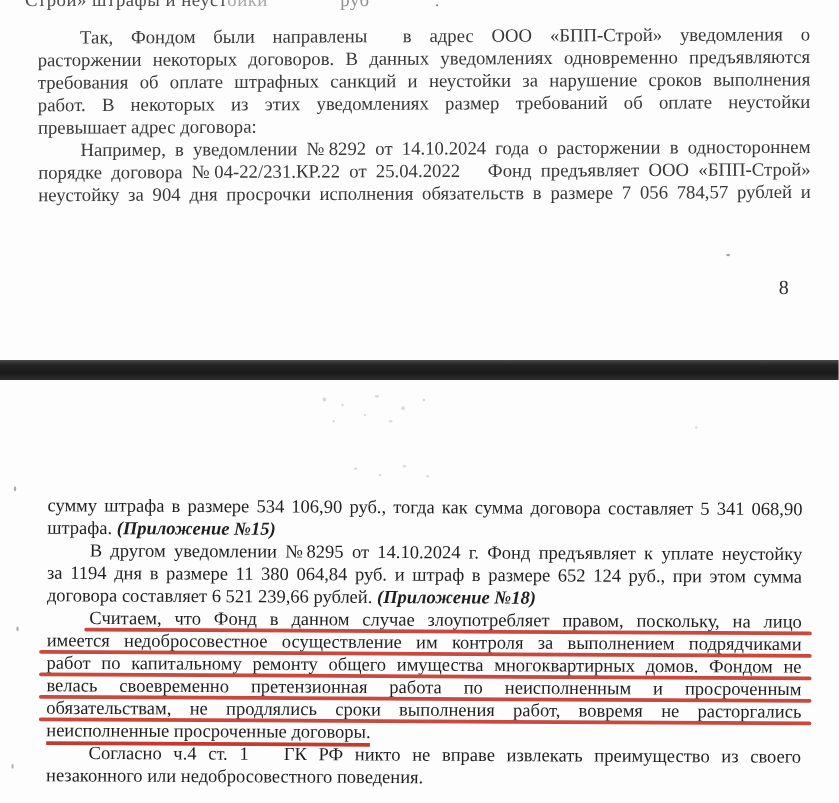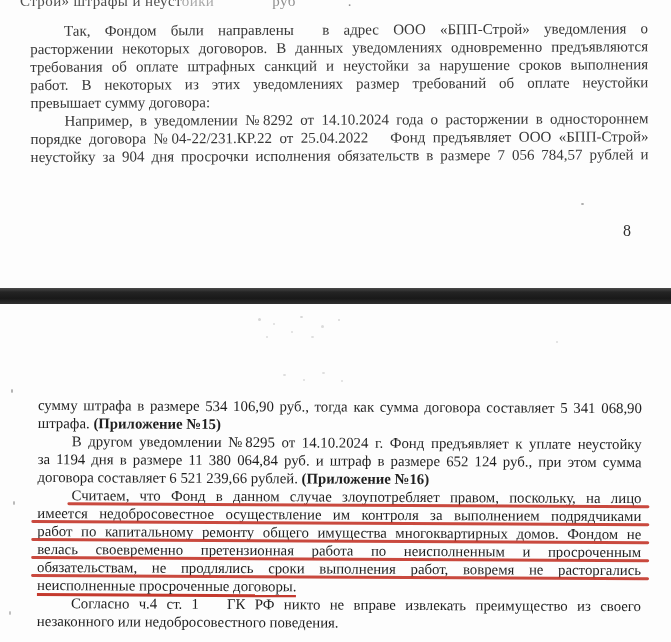--- a/index.html
+++ b/index.html
@@ -27,21 +27,21 @@
   .j{text-align:justify;text-align-last:justify;}
   .in{text-indent:34px;}
   .last{text-align:left;text-align-last:left;}
   .red{position:relative;}
   .red::after{
     content:"";position:absolute;left:-6px;right:-8px;bottom:-1px;height:3px;
     background:#c43a2e;border-radius:2px;opacity:.92;
   }
   .red.in::after{left:30px;}
   .redu{border-bottom:3px solid #c43a2e;padding-bottom:0px;}
-  .bi{font-weight:bold;}
+  .bi{font-weight:bold;font-style:italic;}
   
   #topcut{
     position:absolute;left:20px;top:-8px;width:640px;
     font-size:15px;line-height:18px;white-space:nowrap;letter-spacing:.4px;
   }
   .c-dark{color:#4d4d4d;}
   .c-faded{color:#a8a8a8;}
   .c-faint{color:#8f8f8f;}
   .g1{margin-left:58px;}
   .g2{margin-left:52px;}
@@ -60,36 +60,36 @@
 
 <div id="topcut">
     <div class="line cut"><span class="c-dark">Строй» штрафы и неуст</span><span class="c-faded">ойки</span><span class="c-faint g1">руб</span><span class="c-faint g2">.</span></div>
   </div>
 
 <div class="page" id="page1">
     <div class="line j in"><span>Так, Фондом были направлены&nbsp; в адрес ООО «БПП-Строй» уведомления о</span></div>
     <div class="line j"><span>расторжении некоторых договоров. В данных уведомлениях одновременно предъявляются</span></div>
     <div class="line j"><span>требования об оплате штрафных санкций и неустойки за нарушение сроков выполнения</span></div>
     <div class="line j"><span>работ. В некоторых из этих уведомлениях размер требований об оплате неустойки</span></div>
-    <div class="line last"><span>превышает сумму договора:</span></div>
+    <div class="line last"><span>превышает адрес договора:</span></div>
     <div class="line j in"><span>Например, в уведомлении №8292 от 14.10.2024 года о расторжении в одностороннем</span></div>
     <div class="line j"><span>порядке договора №04-22/231.КР.22 от 25.04.2022&nbsp;&nbsp; Фонд предъявляет ООО «БПП-Строй»</span></div>
     <div class="line j"><span>неустойку за 904 дня просрочки исполнения обязательств в размере 7 056 784,57 рублей и</span></div>
   </div>
 
 <div id="pagenum">8</div>
 
 <div id="separator"></div>
 
 <div class="page" id="page2">
     <div class="line j"><span>сумму штрафа в размере 534 106,90 руб., тогда как сумма договора составляет 5 341 068,90</span></div>
     <div class="line last"><span>штрафа. </span><span class="bi">(Приложение №15)</span></div>
     <div class="line j in"><span>В другом уведомлении №8295 от 14.10.2024 г. Фонд предъявляет к уплате неустойку</span></div>
     <div class="line j"><span>за 1194 дня в размере 11 380 064,84 руб. и штраф в размере 652 124 руб., при этом сумма</span></div>
-    <div class="line last"><span>договора составляет 6 521 239,66 рублей. </span><span class="bi">(Приложение №16)</span></div>
+    <div class="line last"><span>договора составляет 6 521 239,66 рублей. </span><span class="bi">(Приложение №18)</span></div>
     <div class="line j in red"><span>Считаем, что Фонд в данном случае злоупотребляет правом, поскольку, на лицо</span></div>
     <div class="line j red"><span>имеется недобросовестное осуществление им контроля за выполнением подрядчиками</span></div>
     <div class="line j red"><span>работ по капитальному ремонту общего имущества многоквартирных домов. Фондом не</span></div>
     <div class="line j red"><span>велась своевременно претензионная работа по неисполненным и просроченным</span></div>
     <div class="line j red"><span>обязательствам, не продлялись сроки выполнения работ, вовремя не расторгались</span></div>
     <div class="line last"><span class="redu">неисполненные просроченные договоры.</span></div>
     <div class="line j in"><span>Согласно ч.4 ст. 1&nbsp;&nbsp; ГК РФ никто не вправе извлекать преимущество из своего</span></div>
     <div class="line last"><span>незаконного или недобросовестного поведения.</span></div>
   </div>
 

